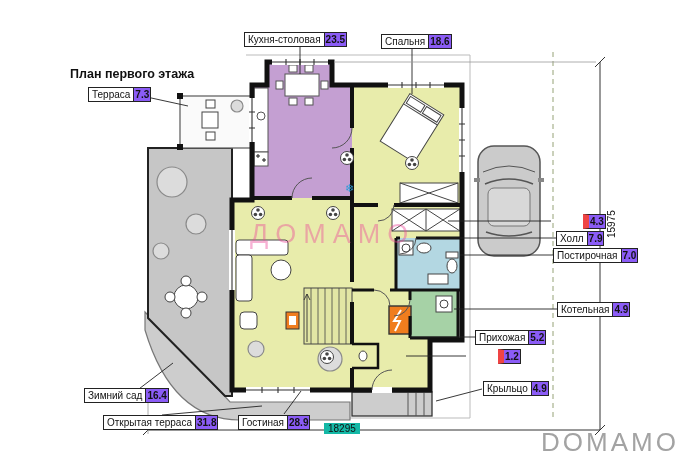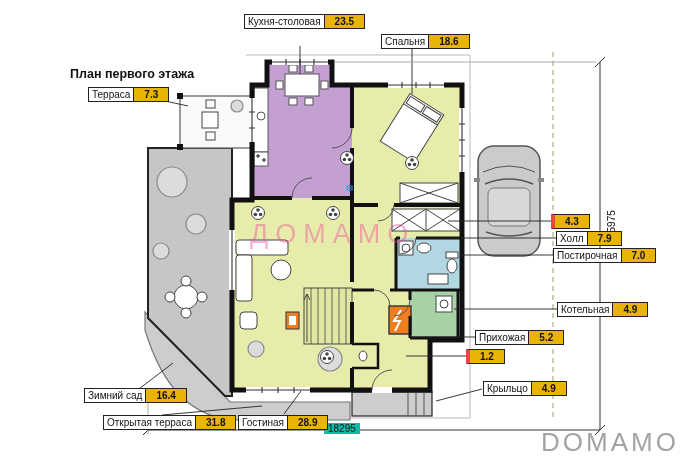--- a/index.html
+++ b/index.html
@@ -2,22 +2,22 @@
 <html><head>
 <meta charset="utf-8">
 <style>
   * { margin:0; padding:0; box-sizing:border-box; }
   html,body { background:#fff; font-family:"Liberation Sans","DejaVu Sans",sans-serif; }
   .canvas { position:relative; width:700px; height:467px; background:#fff; overflow:hidden; }
   svg.plan { position:absolute; left:0; top:0; z-index:1; }
   .title { position:absolute; left:70px; top:30px; font-size:12.5px; font-weight:bold; color:#111; z-index:6;margin-top:37px; }
   .label { position:absolute; display:flex; font-size:10px; line-height:13px; white-space:nowrap; z-index:6; }
   .label .ln { background:#fff; border:1px solid #222; padding:0 3px; color:#111; }
-  .label .la { background:#eab308; border:1px solid #222; border-left:none; padding:0 10px; font-weight:bold; color:#111; }
-  .label.area-only .la { border-left:4px solid #ef4444; }
+  .label .la { background:#8b5cf6; border:1px solid #222; border-left:none; padding:0 1px; font-weight:bold; color:#111; }
+  .label.area-only .la { border-left:6px solid #ef4444;margin-left:32px; }
   .wm-center { position:absolute; left:250px; top:219px; font-size:27px; color:#ec4899; opacity:.42; letter-spacing:7px; z-index:5; }
   .wm-corner { position:absolute; left:541px; top:427px; font-size:26px; color:#a3a3a3; letter-spacing:3px; z-index:5; }
   .dim-bottom { position:absolute; left:324px; top:423px; font-size:10px; color:#111; background:#14b8a6; padding:0 4px; z-index:4; }
   .dim-right { position:absolute; left:606px; top:238px; font-size:10px; color:#111; transform:rotate(-90deg); transform-origin:left top; z-index:4; }
 </style>
 </head>
 <body>
 
 <div class="canvas">
 
@@ -258,21 +258,21 @@
       <path d="M600,62 V430"></path>
       <path d="M148,430 H600"></path>
       <path d="M595,67 L605,57 M595,435 L605,425 M143,435 L153,425"></path>
       <path d="M334,62 H596" stroke="#999" stroke-width="0.8"></path>
       <path d="M148,398 V434" stroke="#999" stroke-width="0.8"></path>
     </g>
   </svg>
 
   <div class="title">План первого этажа</div>
 
-  <div class="label" style="left:244px;top:14px">
+  <div class="label" style="left:244px;top:32px">
     <span class="ln">Кухня-столовая</span>
       <span class="la">23.5</span>
   </div>
   <div class="label" style="left:381px;top:34px">
     <span class="ln">Спальня</span>
       <span class="la">18.6</span>
   </div>
   <div class="label" style="left:88px;top:87px">
     <span class="ln">Терраса</span>
       <span class="la">7.3</span>

